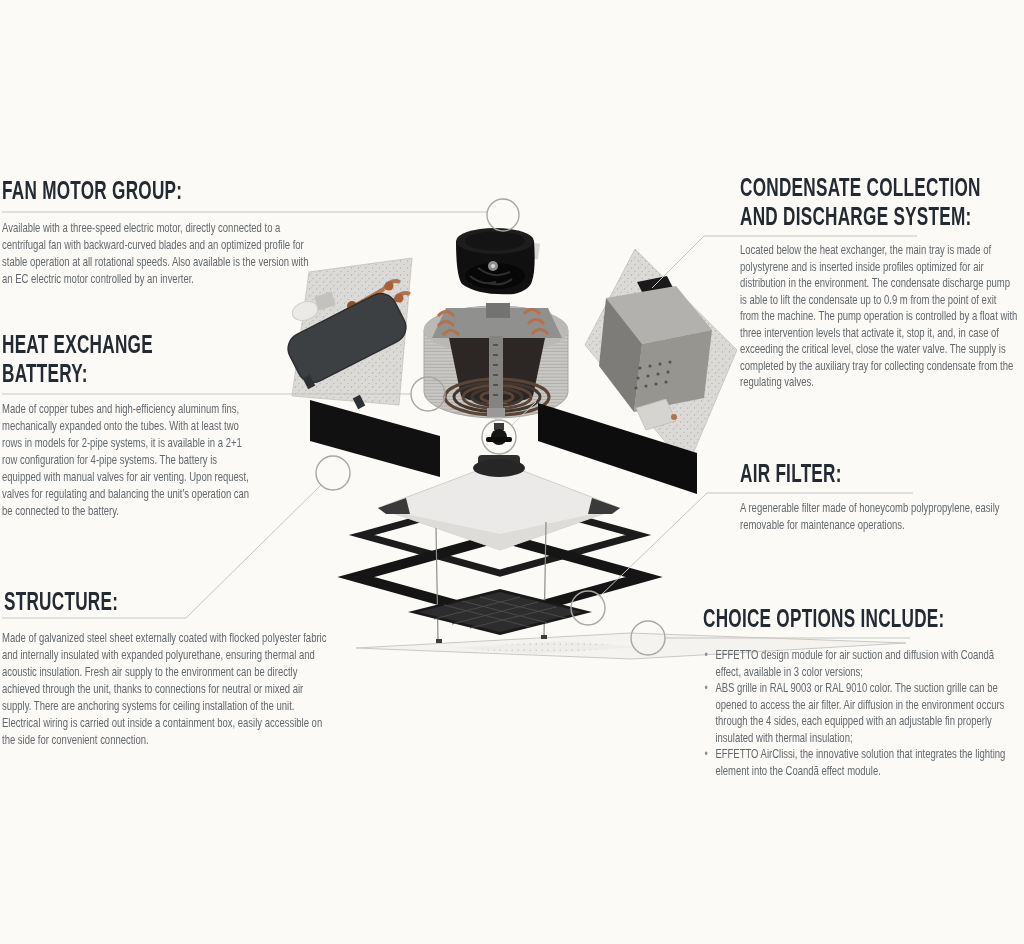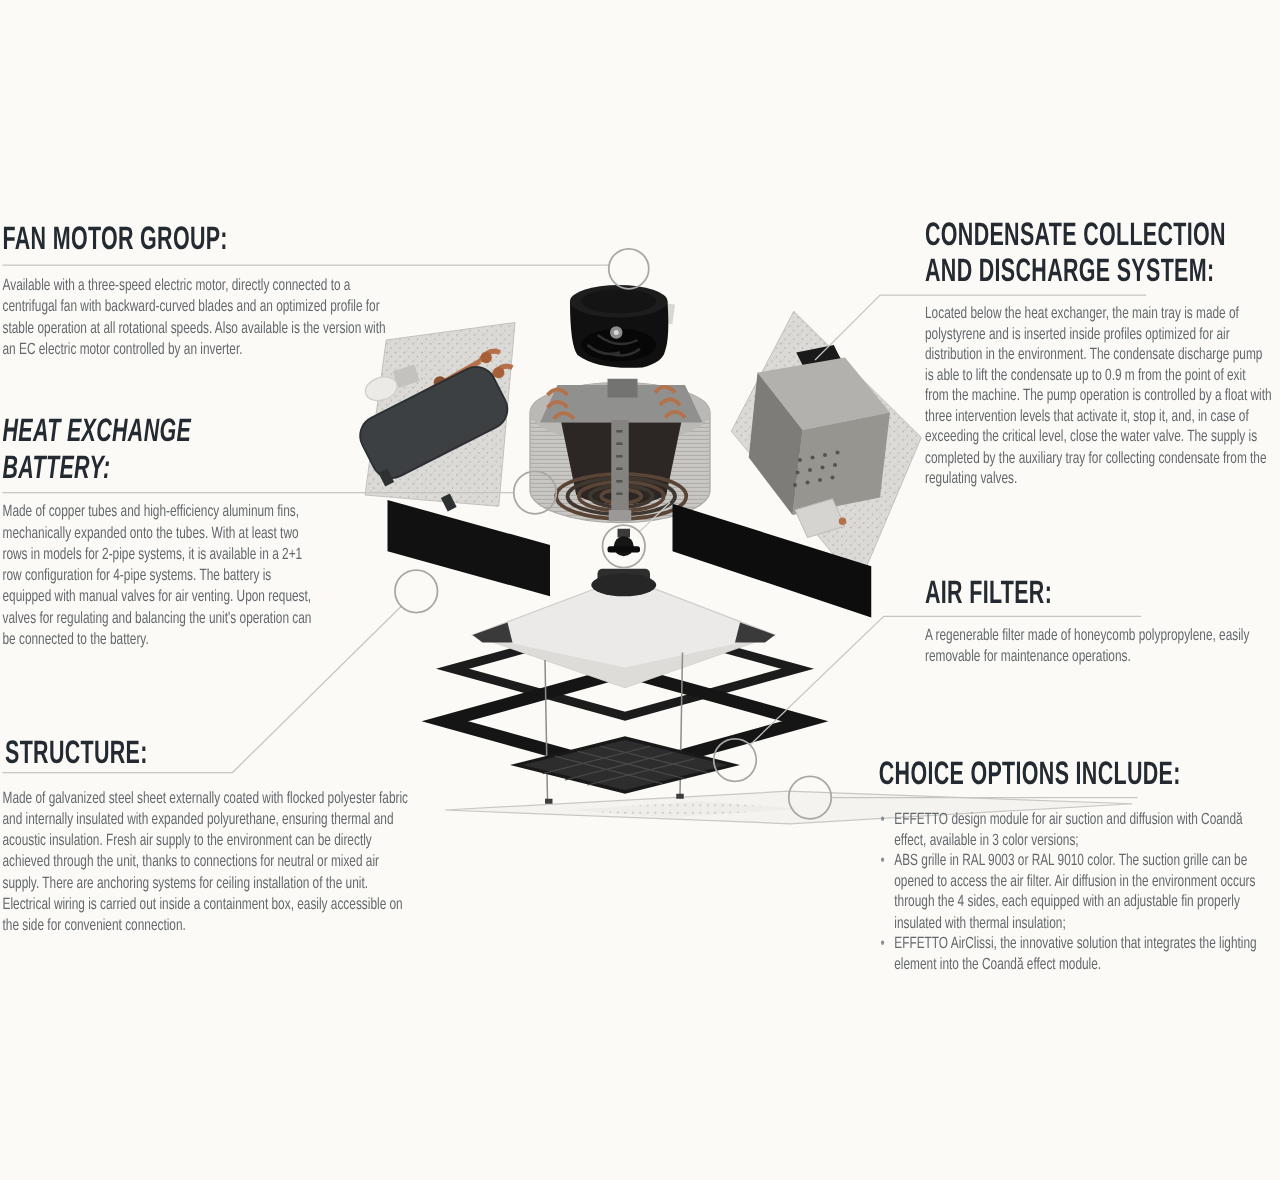--- a/index.html
+++ b/index.html
@@ -206,21 +206,21 @@
     <circle cx="588" cy="608" r="17"></circle>
     <circle cx="648" cy="638" r="17"></circle>
   </g>
 </svg>
 
 <div class="section" style="left:2px;top:177px;">
   <div class="hd">FAN MOTOR GROUP:</div>
 </div>
 <div class="section bd" style="left:2px;top:219px;width:436px;">Available with a three-speed electric motor, directly connected to a centrifugal fan with backward-curved blades and an optimized profile for stable operation at all rotational speeds. Also available is the version with an EC electric motor controlled by an inverter.</div>
 
-<div class="section" style="left:2px;top:331px;font-style:italic;">
+<div class="section" style="left:2px;top:331px;">
   <div class="hd">HEAT EXCHANGE</div>
   <div class="hd" style="margin-top:2px;">BATTERY:</div>
 </div>
 <div class="section bd" style="left:2px;top:400px;width:345px;">Made of copper tubes and high-efficiency aluminum fins, mechanically expanded onto the tubes. With at least two rows in models for 2-pipe systems, it is available in a 2+1 row configuration for 4-pipe systems. The battery is equipped with manual valves for air venting. Upon request, valves for regulating and balancing the unit's operation can be connected to the battery.</div>
 
 <div class="section" style="left:4px;top:588px;">
   <div class="hd">STRUCTURE:</div>
 </div>
 <div class="section bd" style="left:2px;top:629px;width:445px;">Made of galvanized steel sheet externally coated with flocked polyester fabric and internally insulated with expanded polyurethane, ensuring thermal and acoustic insulation. Fresh air supply to the environment can be directly achieved through the unit, thanks to connections for neutral or mixed air supply. There are anchoring systems for ceiling installation of the unit. Electrical wiring is carried out inside a containment box, easily accessible on the side for convenient connection.</div>
 

